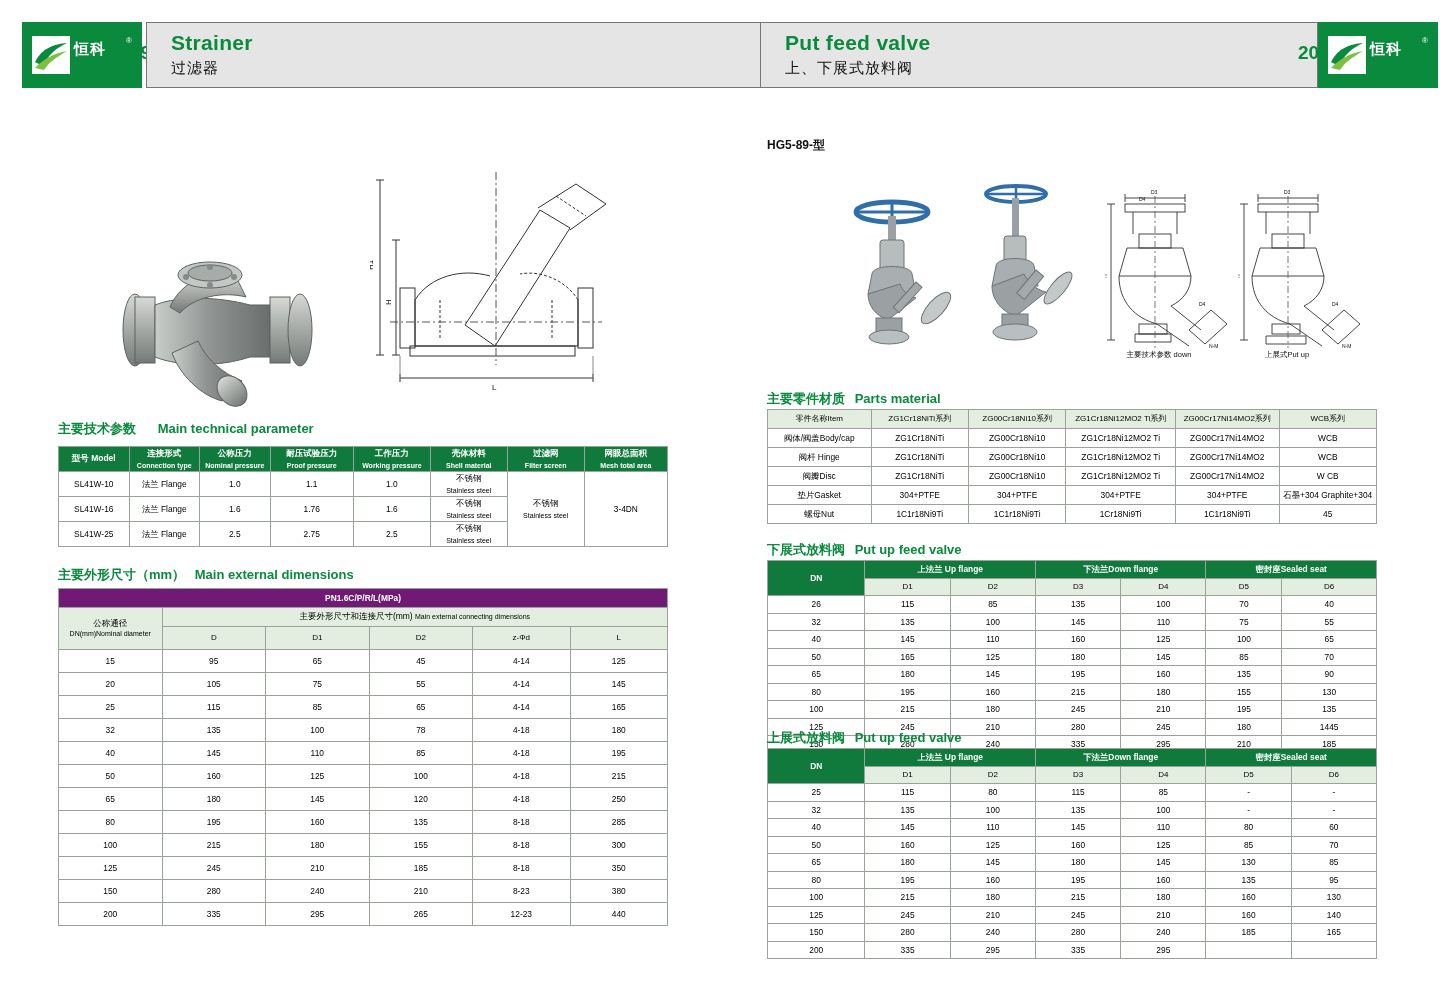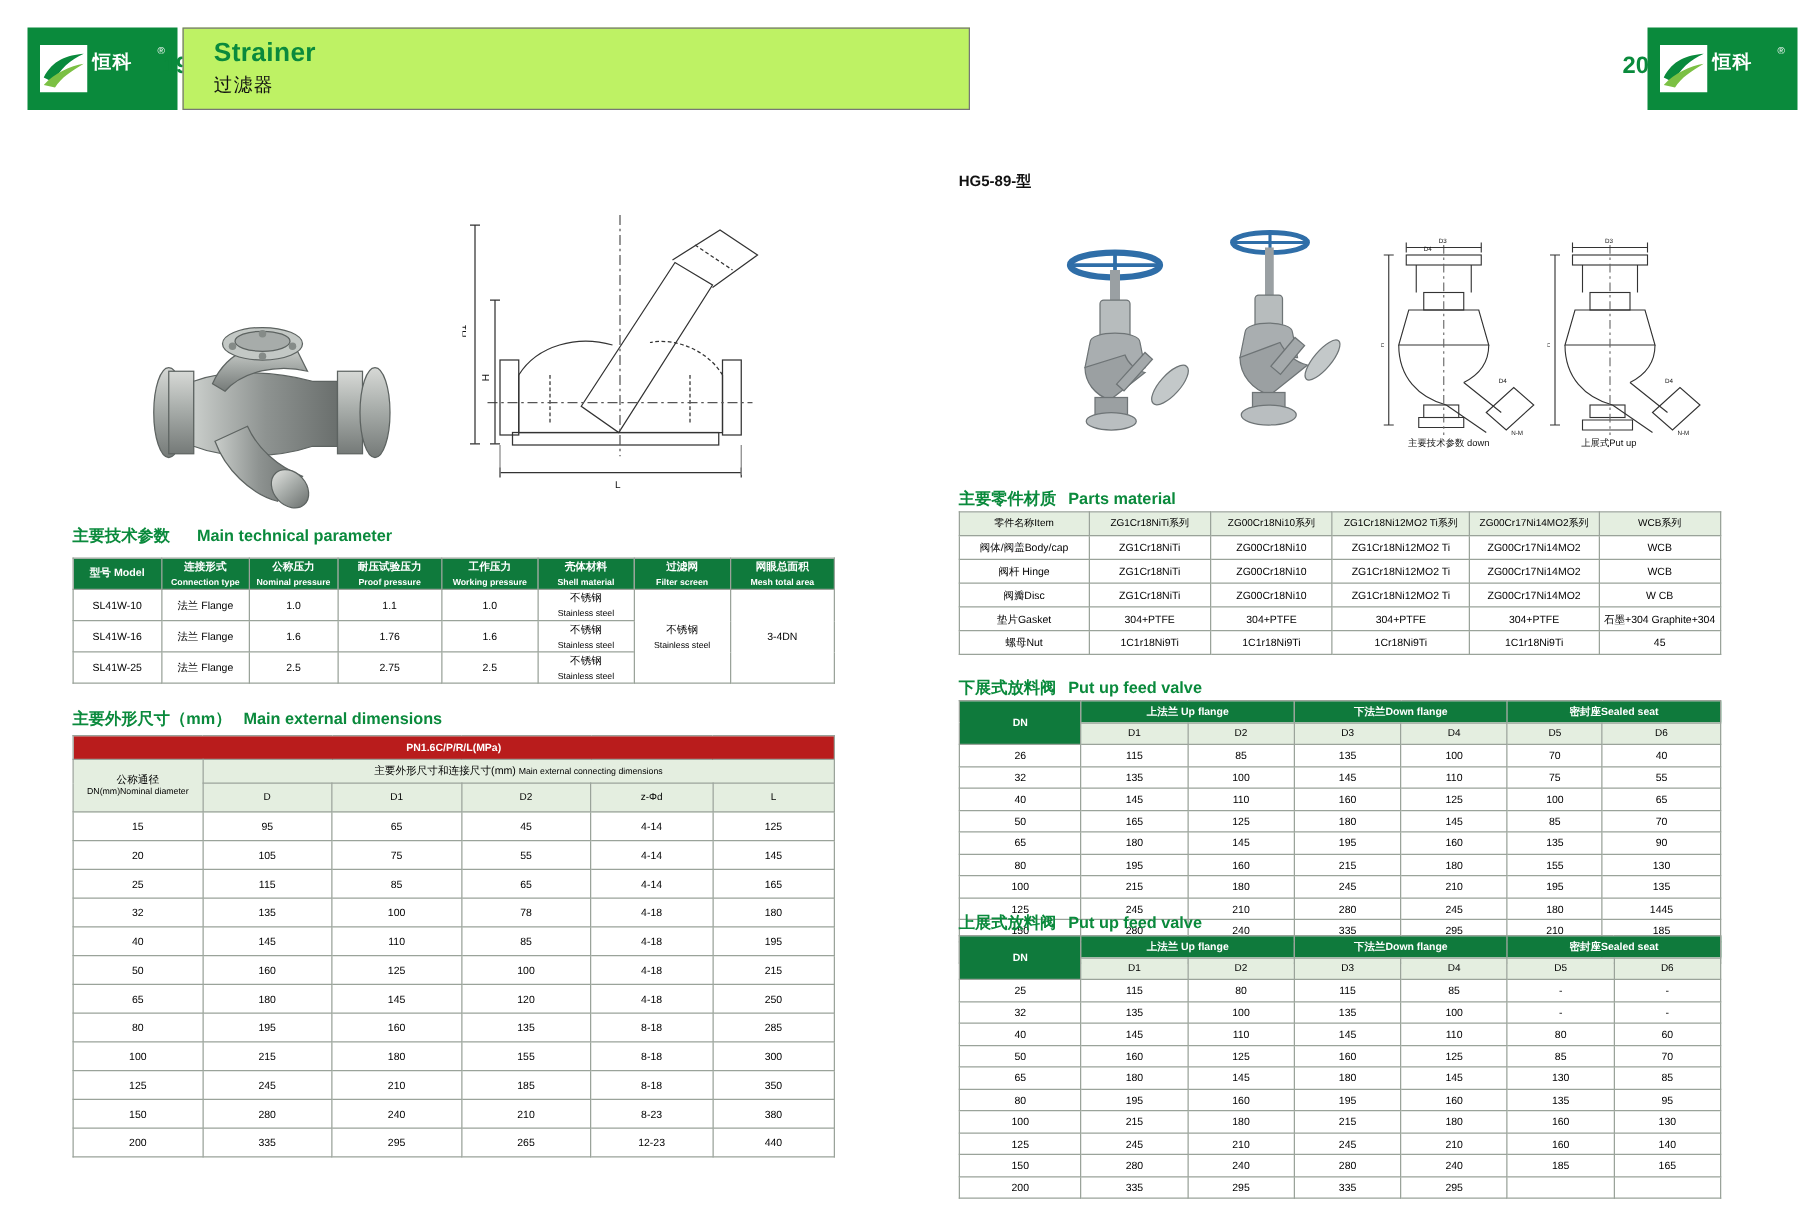--- a/index.html
+++ b/index.html
@@ -11,21 +11,21 @@
   .logo-block{position:absolute;top:0;width:120px;height:66px;background:#0a8a3c;}
   .logo-left{left:22px;}
   .logo-right{left:1318px;}
   .logo-mark{position:absolute;left:10px;top:14px;width:38px;height:38px;}
   .logo-mark svg{display:block;}
   .logo-cn{position:absolute;left:52px;top:18px;color:#fff;font-size:15px;font-weight:bold;letter-spacing:1px;}
   .logo-r{position:absolute;left:104px;top:14px;color:#fff;font-size:8px;}
   .pgnum{position:absolute;top:20px;font-size:19px;font-weight:bold;color:#0a8a3c;}
   .pgnum.left{left:130px;}
   .pgnum.right{left:1298px;}
-  .title-box{position:absolute;top:0;height:66px;border:1px solid #777;box-sizing:border-box;background:#bef264;}
+  .title-box{position:absolute;top:0;height:66px;border:1px solid #777;box-sizing:border-box;background:#e5e5e5;}
   .title-left{left:146px;width:630px;}
   .title-right{left:760px;width:558px;}
   .t-en{position:absolute;left:24px;top:8px;font-size:21px;font-weight:bold;color:#0a8a3c;letter-spacing:.3px;}
   .t-cn{position:absolute;left:24px;top:36px;font-size:15px;color:#111;letter-spacing:1px;}
 
   
   .sec-title{position:absolute;font-size:13px;font-weight:bold;color:#0a8a3c;white-space:nowrap;}
   .model-label{position:absolute;font-size:12px;font-weight:bold;color:#111;}
 
   
@@ -43,21 +43,21 @@
   #tbl-tech td{height:22px;}
   #tbl-dim{left:58px;top:588px;width:610px;}
   #tbl-dim td{height:20px;}
   #tbl-parts{left:767px;top:409px;width:610px;}
   #tbl-parts td{height:16px;}
   #tbl-down{left:767px;top:560px;width:610px;}
   #tbl-down td{height:14.5px;}
   #tbl-up{left:767px;top:748px;width:610px;}
   #tbl-up td{height:14.5px;}
 
-  .grn-band td{background:#b91c1c;color:#fff;}
+  .grn-band td{background:#701a75;color:#fff;}
 
   
   .draw{position:absolute;}
   .cap{position:absolute;font-size:7.5px;color:#111;text-align:center;}
 </style>
 </head>
 <body>
 
 <div class="page">
 
@@ -74,20 +74,24 @@
       <div class="logo-cn">恒科</div>
       <div class="logo-r">®</div>
     </div>
     <div class="pgnum left">19</div>
 
     <div class="title-box title-left">
       <div class="t-en">Strainer</div>
       <div class="t-cn">过滤器</div>
     </div>
 
+    <div class="title-box title-right">
+      <div class="t-en">Put feed valve</div>
+      <div class="t-cn">上、下展式放料阀</div>
+    </div>
 
     <div class="pgnum right">20</div>
     <div class="logo-block logo-right">
       <div class="logo-mark">
         <svg width="38" height="38" viewBox="0 0 38 38">
           <rect x="0" y="0" width="38" height="38" fill="#ffffff"></rect>
           <path d="M3 26 C10 12 22 8 35 7 C24 12 16 19 11 30 Z" fill="#0a8a3c"></path>
           <path d="M3 32 C12 22 24 17 35 15 C25 21 17 26 12 34 Z" fill="#7bc043"></path>
         </svg>
       </div>

